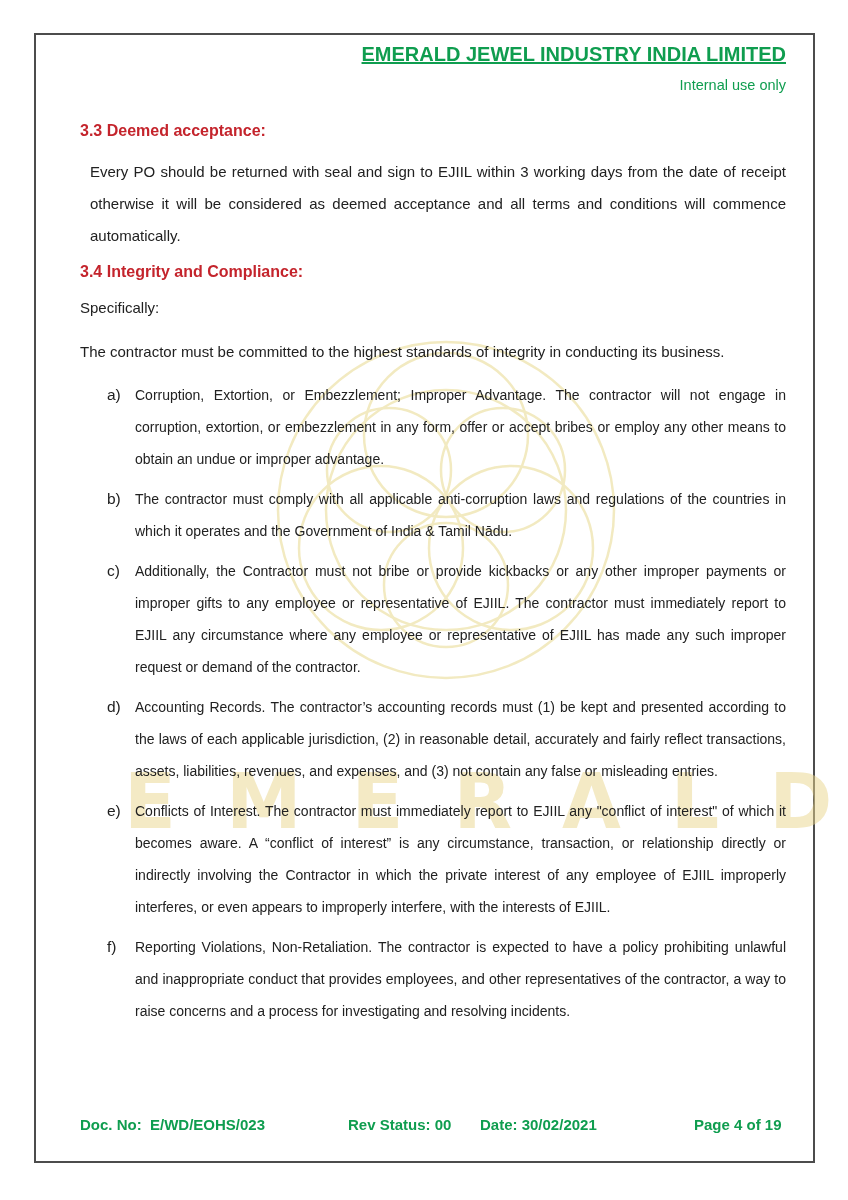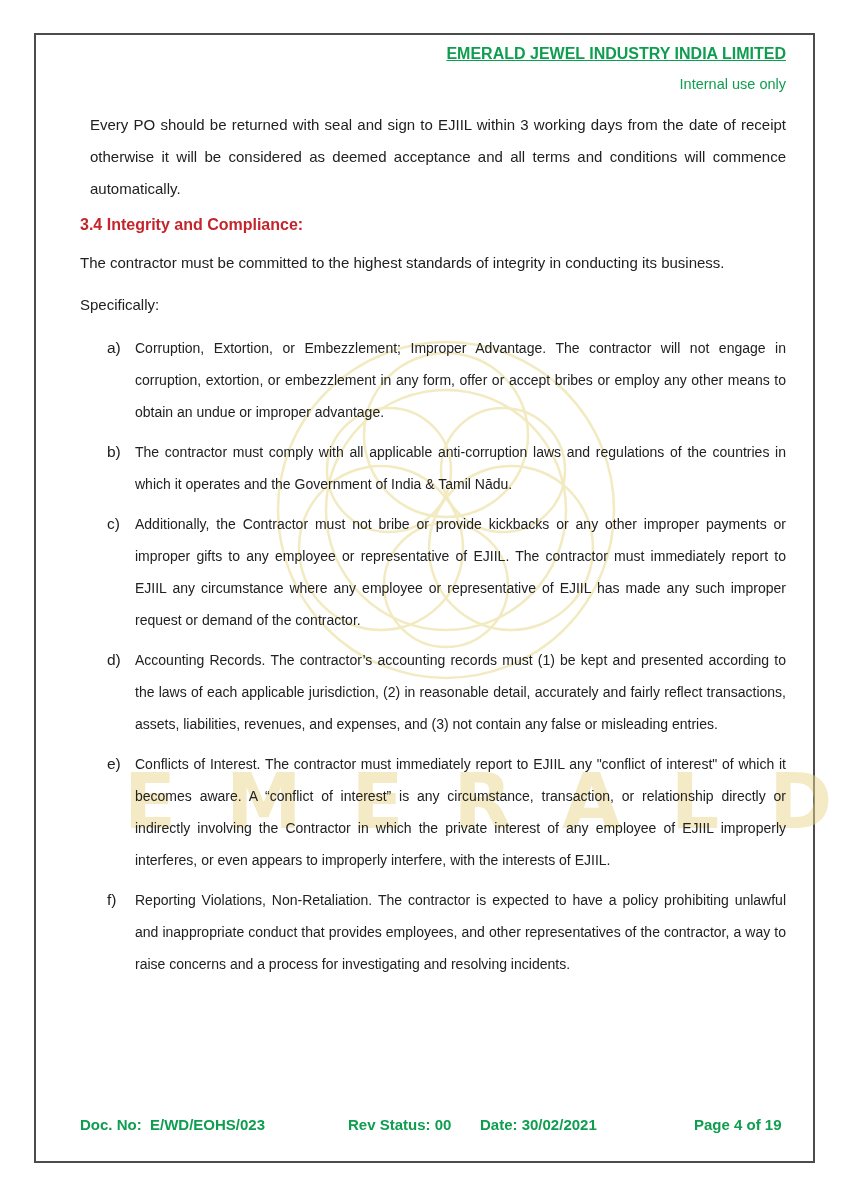--- a/index.html
+++ b/index.html
@@ -10,21 +10,21 @@
 
   .page {
     position: absolute; left: 34px; top: 33px; width: 781px; height: 1130px;
     border: 2px solid #4c4c4c; background: transparent;
   }
 
   .content { position: relative; padding: 9px 27px 0 44px; z-index: 2; }
 
   .hdr { text-align: right; }
   .company {
-    display: inline-block; color: #0f9d4f; font-weight: bold; font-size: 16px;
+    display: inline-block; color: #0f9d4f; font-weight: bold; font-size: 20px;
     line-height: 20px; text-decoration: underline;
   }
   .internal { color: #0f9d4f; font-size: 14.5px; line-height: 20px; margin-top: 10px; }
 
   .sec-heading { color: #c4242c; font-weight: bold; font-size: 16px; line-height: 20px; }
   .h33 { margin-top: 26px; }
   .h34 { margin-top: 10px; }
 
   .para { font-size: 15px; line-height: 32px; text-align: justify; }
   .p33 { margin-top: 15px; padding-left: 10px; }
@@ -75,28 +75,29 @@
 
     <div class="wm-text">EMERALD</div>
 
     <div class="content">
 
       <div class="hdr">
         <span class="company">EMERALD JEWEL INDUSTRY INDIA LIMITED</span>
         <div class="internal">Internal use only</div>
       </div>
 
+      <div class="sec-heading h33">3.3 Deemed acceptance:</div>
 
       <p class="para p33">Every PO should be returned with seal and sign to EJIIL within 3 working days from the date of receipt otherwise it will be considered as deemed acceptance and all terms and conditions will commence automatically.</p>
 
       <div class="sec-heading h34">3.4 Integrity and Compliance:</div>
 
+      <p class="para specifically">Specifically:</p>
+
       <p class="para intro">The contractor must be committed to the highest standards of integrity in conducting its business.</p>
-
-      <p class="para specifically">Specifically:</p>
 
       <ul class="list">
         <li class="item">
           <span class="lbl">a)</span>
           <span class="txt">Corruption, Extortion, or Embezzlement; Improper Advantage. The contractor will not engage in corruption, extortion, or embezzlement in any form, offer or accept bribes or employ any other means to obtain an undue or improper advantage.</span>
         </li>
         <li class="item">
           <span class="lbl">b)</span>
           <span class="txt">The contractor must comply with all applicable anti-corruption laws and regulations of the countries in which it operates and the Government of India &amp; Tamil Nādu.</span>
         </li>

